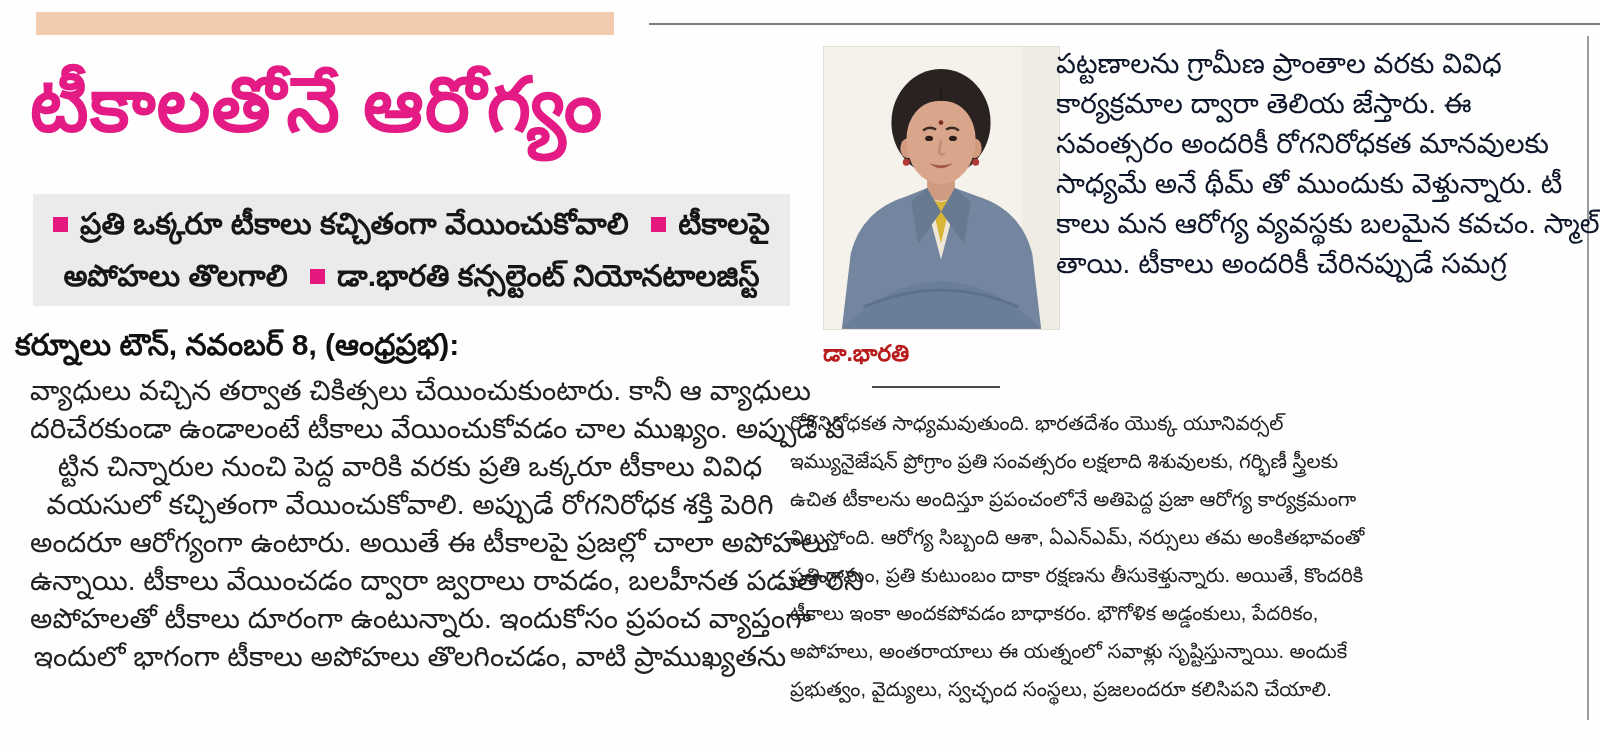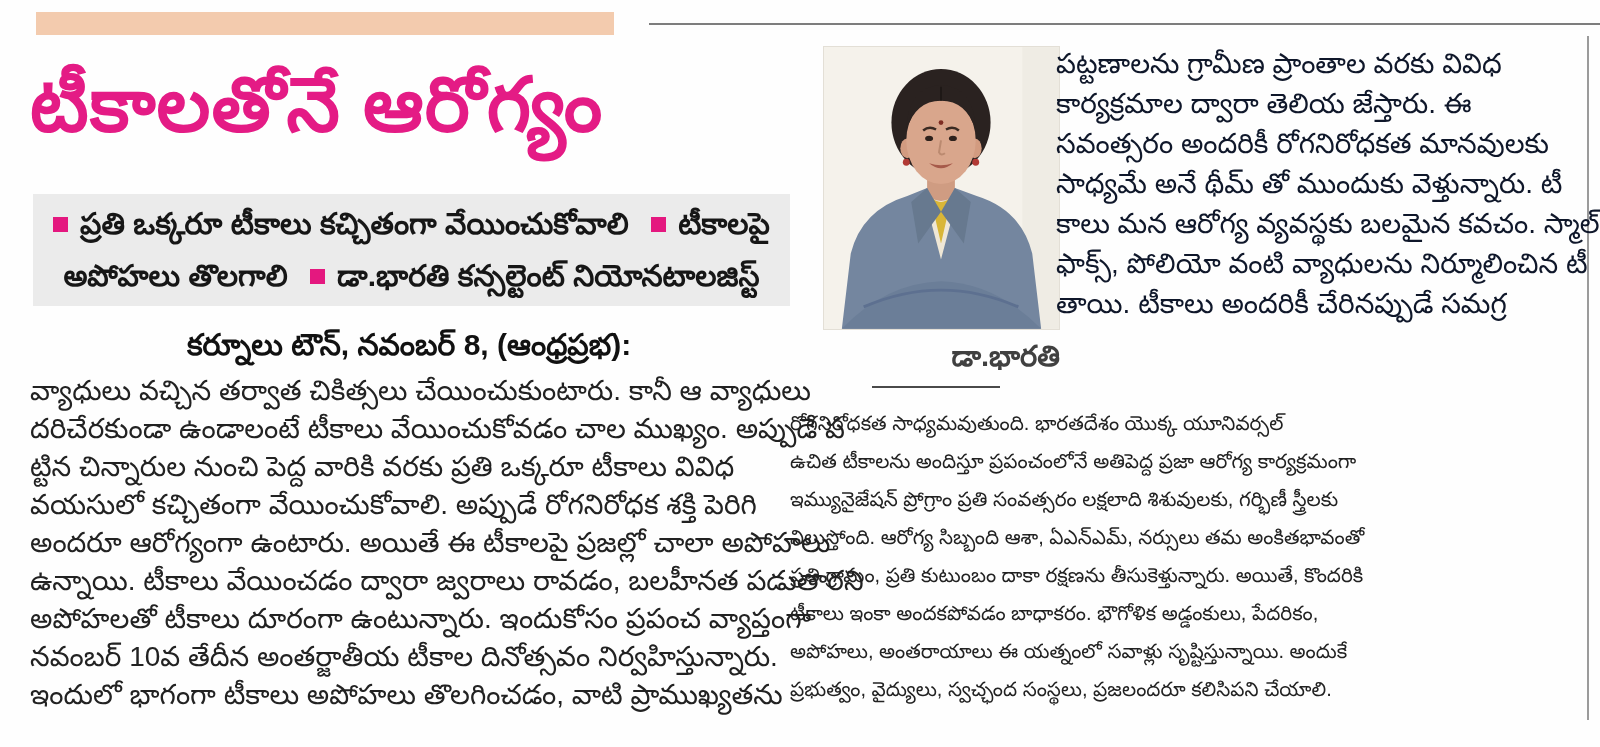--- a/index.html
+++ b/index.html
@@ -22,34 +22,34 @@
   }
   .subhead-flow{font-size:30px;font-weight:bold;color:#161616;text-align:center;line-height:52px;}
   .subhead-item{display:inline;}
   .subhead-item::before{
     content:"";display:inline-block;width:15px;height:15px;background:#e4187f;
     margin:0 12px 2px 14px;vertical-align:baseline;
   }
   .subhead-item:first-child::before{margin-left:0;}
 
   .dateline{
-    position:absolute;left:30px;top:328px;width:758px;text-align:center;
+    position:absolute;left:15px;top:328px;width:758px;text-align:left;
     font-size:30px;font-weight:bold;color:#111;
   }
   .left-col{position:absolute;left:30px;top:372px;width:760px;font-size:28px;color:#222;}
-  .left-col .line{line-height:38px;white-space:nowrap;}
+  .left-col .line{line-height:38px;white-space:nowrap;text-align:center;}
 
   .photo-frame{
     position:absolute;left:823px;top:46px;width:237px;height:284px;
     background:#f4f1ea;border:1px solid #e3dfd6;box-sizing:border-box;
   }
   .photo-frame svg{display:block;width:100%;height:100%;}
   .photo-caption{
-    position:absolute;left:823px;top:340px;width:237px;text-align:right;
-    font-size:29px;font-weight:bold;color:#404040;
+    position:absolute;left:823px;top:340px;width:237px;text-align:left;
+    font-size:23px;font-weight:bold;color:#b91c1c;
   }
   .caption-rule{position:absolute;left:872px;top:386px;width:128px;height:2px;background:#4a4a4a;}
 
   .right-col{position:absolute;left:1056px;top:44px;width:528px;font-size:28px;color:#0f172a;}
   .right-col .line{line-height:40px;white-space:nowrap;}
 
   .bottom-right{position:absolute;left:790px;top:404px;width:800px;font-size:20px;color:#222;}
   .bottom-right .line{line-height:38px;white-space:nowrap;}
 </style>
 </head>
@@ -70,21 +70,20 @@
   <div class="dateline">కర్నూలు టౌన్, నవంబర్ 8, (ఆంధ్రప్రభ):</div>
 
   <div class="left-col">
       <div class="line">వ్యాధులు వచ్చిన తర్వాత చికిత్సలు చేయించుకుంటారు. కానీ ఆ వ్యాధులు</div>
       <div class="line">దరిచేరకుండా ఉండాలంటే టీకాలు వేయించుకోవడం చాల ముఖ్యం. అప్పుడే ప</div>
       <div class="line">ట్టిన చిన్నారుల నుంచి పెద్ద వారికి వరకు ప్రతి ఒక్కరూ టీకాలు వివిధ</div>
       <div class="line">వయసులో కచ్చితంగా వేయించుకోవాలి. అప్పుడే రోగనిరోధక శక్తి పెరిగి</div>
       <div class="line">అందరూ ఆరోగ్యంగా ఉంటారు. అయితే ఈ టీకాలపై ప్రజల్లో చాలా అపోహలు</div>
       <div class="line">ఉన్నాయి. టీకాలు వేయించడం ద్వారా జ్వరాలు రావడం, బలహీనత పడుతారని</div>
       <div class="line">అపోహలతో టీకాలు దూరంగా ఉంటున్నారు. ఇందుకోసం ప్రపంచ వ్యాప్తంగా</div>
-      <div class="line">నవంబర్ 10వ తేదీన అంతర్జాతీయ టీకాల దినోత్సవం నిర్వహిస్తున్నారు.</div>
       <div class="line">ఇందులో భాగంగా టీకాలు అపోహలు తొలగించడం, వాటి ప్రాముఖ్యతను</div>
     </div>
 
   <div class="photo-frame">
     <svg viewBox="0 0 237 284" xmlns="http://www.w3.org/2000/svg">
       <rect width="237" height="284" fill="#f5f2eb"></rect>
       <rect x="200" width="37" height="284" fill="#efece4"></rect>
       <ellipse cx="118" cy="76" rx="50" ry="54" fill="#2a2220"></ellipse>
       <ellipse cx="84" cy="102" rx="7" ry="10" fill="#d29b80"></ellipse>
       <ellipse cx="152" cy="102" rx="7" ry="10" fill="#d29b80"></ellipse>
@@ -113,28 +112,27 @@
 
   <div class="photo-caption">డా.భారతి</div>
   <div class="caption-rule"></div>
 
   <div class="right-col">
       <div class="line">పట్టణాలను గ్రామీణ ప్రాంతాల వరకు వివిధ</div>
       <div class="line">కార్యక్రమాల ద్వారా తెలియ జేస్తారు. ఈ</div>
       <div class="line">సవంత్సరం అందరికీ రోగనిరోధకత మానవులకు</div>
       <div class="line">సాధ్యమే అనే థీమ్ తో ముందుకు వెళ్తున్నారు. టీ</div>
       <div class="line">కాలు మన ఆరోగ్య వ్యవస్థకు బలమైన కవచం. స్మాల్</div>
-      <div class="line">ఫాక్స్, పోలియో వంటి వ్యాధులను నిర్మూలించిన టీ</div>
       <div class="line">తాయి. టీకాలు అందరికీ చేరినప్పుడే సమగ్ర</div>
     </div>
 
   <div class="bottom-right">
       <div class="line">రోగనిరోధకత సాధ్యమవుతుంది. భారతదేశం యొక్క యూనివర్సల్</div>
+      <div class="line">ఇమ్యునైజేషన్ ప్రోగ్రాం ప్రతి సంవత్సరం లక్షలాది శిశువులకు, గర్భిణీ స్త్రీలకు</div>
       <div class="line">ఉచిత టీకాలను అందిస్తూ ప్రపంచంలోనే అతిపెద్ద ప్రజా ఆరోగ్య కార్యక్రమంగా</div>
-      <div class="line">ఇమ్యునైజేషన్ ప్రోగ్రాం ప్రతి సంవత్సరం లక్షలాది శిశువులకు, గర్భిణీ స్త్రీలకు</div>
       <div class="line">నిలుస్తోంది. ఆరోగ్య సిబ్బంది ఆశా, ఏఎన్‌ఎమ్, నర్సులు తమ అంకితభావంతో</div>
       <div class="line">ప్రతి గ్రామం, ప్రతి కుటుంబం దాకా రక్షణను తీసుకెళ్తున్నారు. అయితే, కొందరికి</div>
       <div class="line">టీకాలు ఇంకా అందకపోవడం బాధాకరం. భౌగోళిక అడ్డంకులు, పేదరికం,</div>
       <div class="line">అపోహలు, అంతరాయాలు ఈ యత్నంలో సవాళ్లు సృష్టిస్తున్నాయి. అందుకే</div>
       <div class="line">ప్రభుత్వం, వైద్యులు, స్వచ్ఛంద సంస్థలు, ప్రజలందరూ కలిసిపని చేయాలి.</div>
     </div>
 
 </div>
 
 </body></html>

